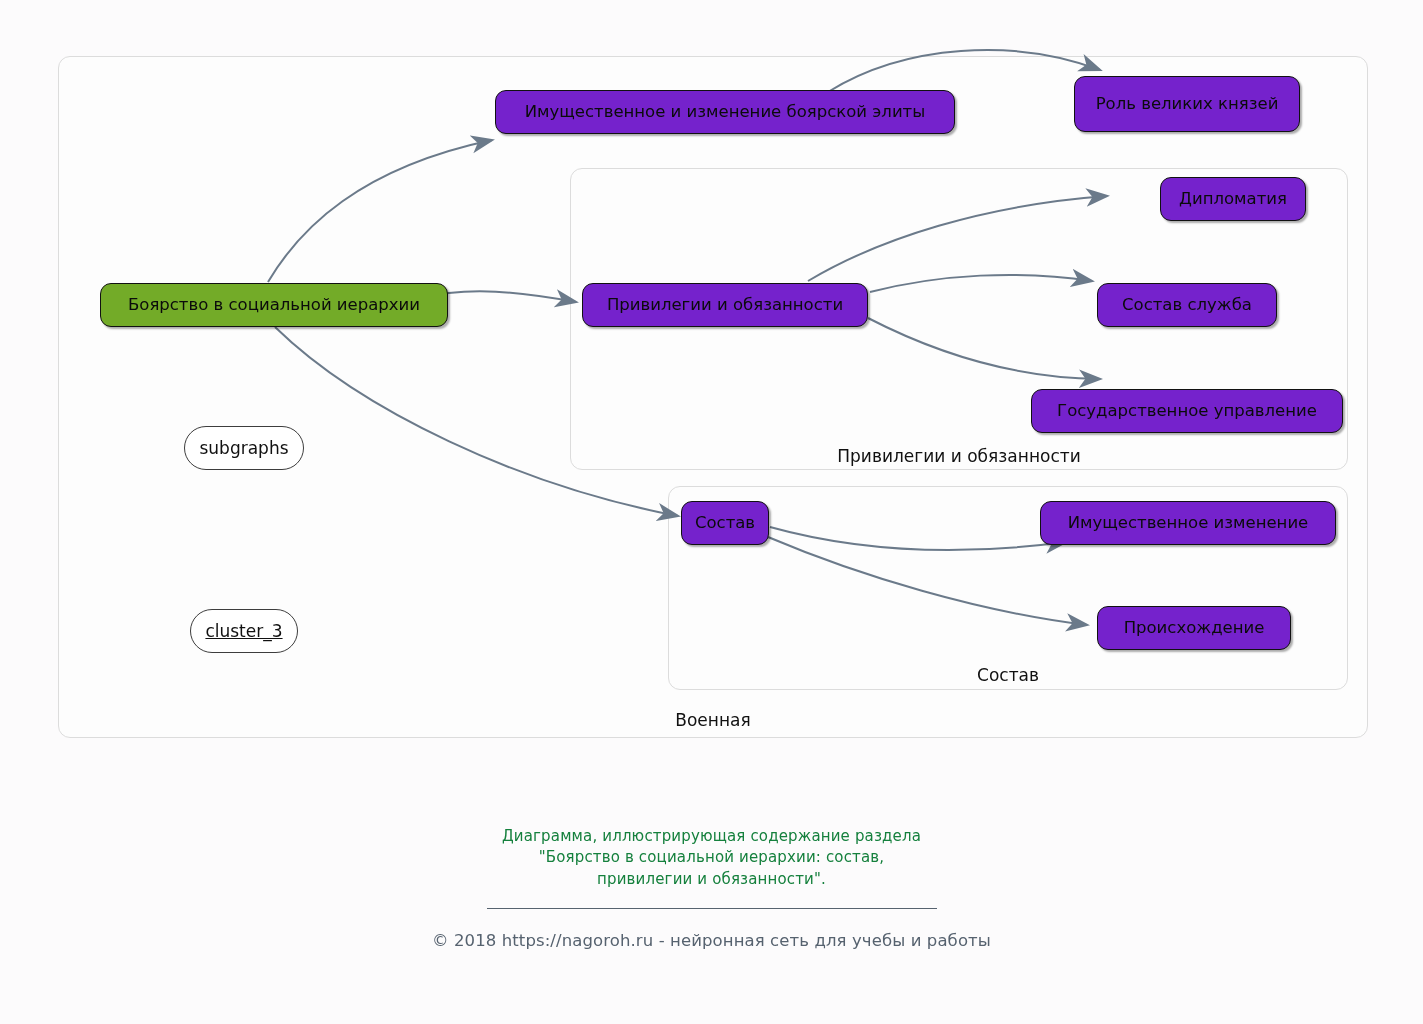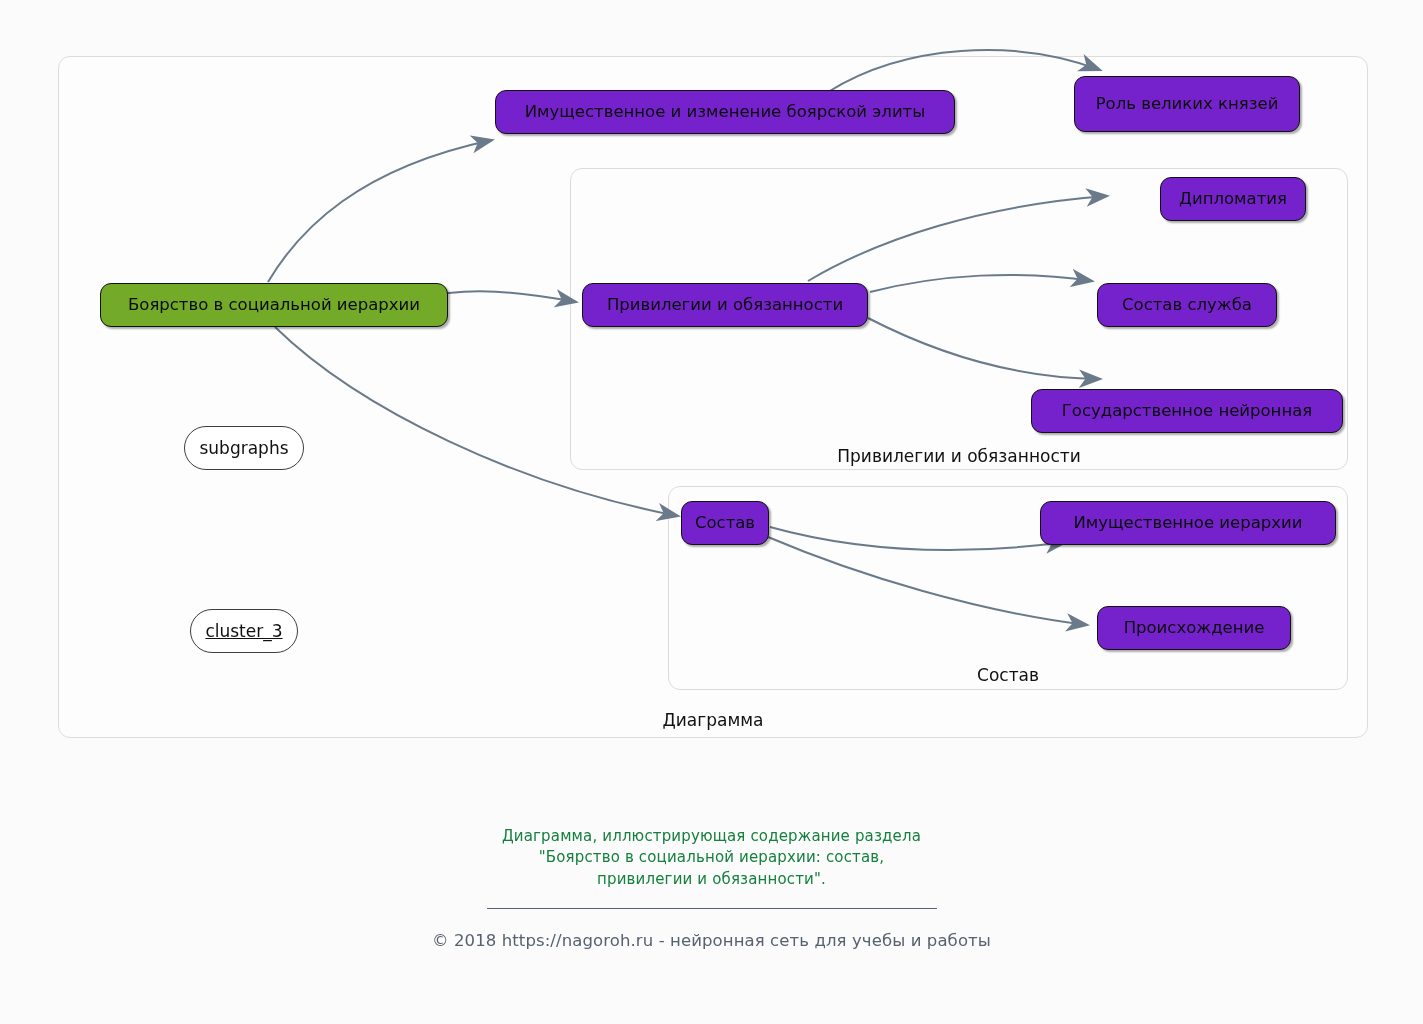--- a/index.html
+++ b/index.html
@@ -156,33 +156,33 @@
   <div class="node purple" style="left:495px; top:90px; width:460px; height:44px;">Имущественное и изменение боярской элиты</div>
 
   <div class="node purple" style="left:1074px; top:76px; width:226px; height:56px;">Роль великих князей</div>
 
   <div class="node purple" style="left:582px; top:283px; width:286px; height:44px;">Привилегии и обязанности</div>
 
   <div class="node purple" style="left:1160px; top:177px; width:146px; height:44px;">Дипломатия</div>
 
   <div class="node purple" style="left:1097px; top:283px; width:180px; height:44px;">Состав служба</div>
 
-  <div class="node purple" style="left:1031px; top:389px; width:312px; height:44px;">Государственное нейронная</div>
+  <div class="node purple" style="left:1031px; top:389px; width:312px; height:44px;">Государственное управление</div>
 
   <div class="node purple" style="left:681px; top:501px; width:88px; height:44px;">Состав</div>
 
-  <div class="node purple" style="left:1040px; top:501px; width:296px; height:44px;">Имущественное иерархии</div>
+  <div class="node purple" style="left:1040px; top:501px; width:296px; height:44px;">Имущественное изменение</div>
 
   <div class="node purple" style="left:1097px; top:606px; width:194px; height:44px;">Происхождение</div>
 
   <div class="cluster-label" style="left:570px; top:446px; width:778px;">Привилегии и обязанности</div>
 
   <div class="cluster-label" style="left:668px; top:665px; width:680px;">Состав</div>
 
-  <div class="cluster-label" style="left:58px; top:710px; width:1310px;">Диаграмма</div>
+  <div class="cluster-label" style="left:58px; top:710px; width:1310px;">Военная</div>
 
   <div class="legend-pill" style="left:184px; top:426px; width:120px; height:44px;">subgraphs</div>
 
   <div class="legend-pill" style="left:190px; top:609px; width:108px; height:44px;text-decoration:underline;">cluster_3</div>
 
 </div>
 
 <div id="footer">
   <div class="footer-caption">
     <div>Диаграмма, иллюстрирующая содержание раздела</div>

